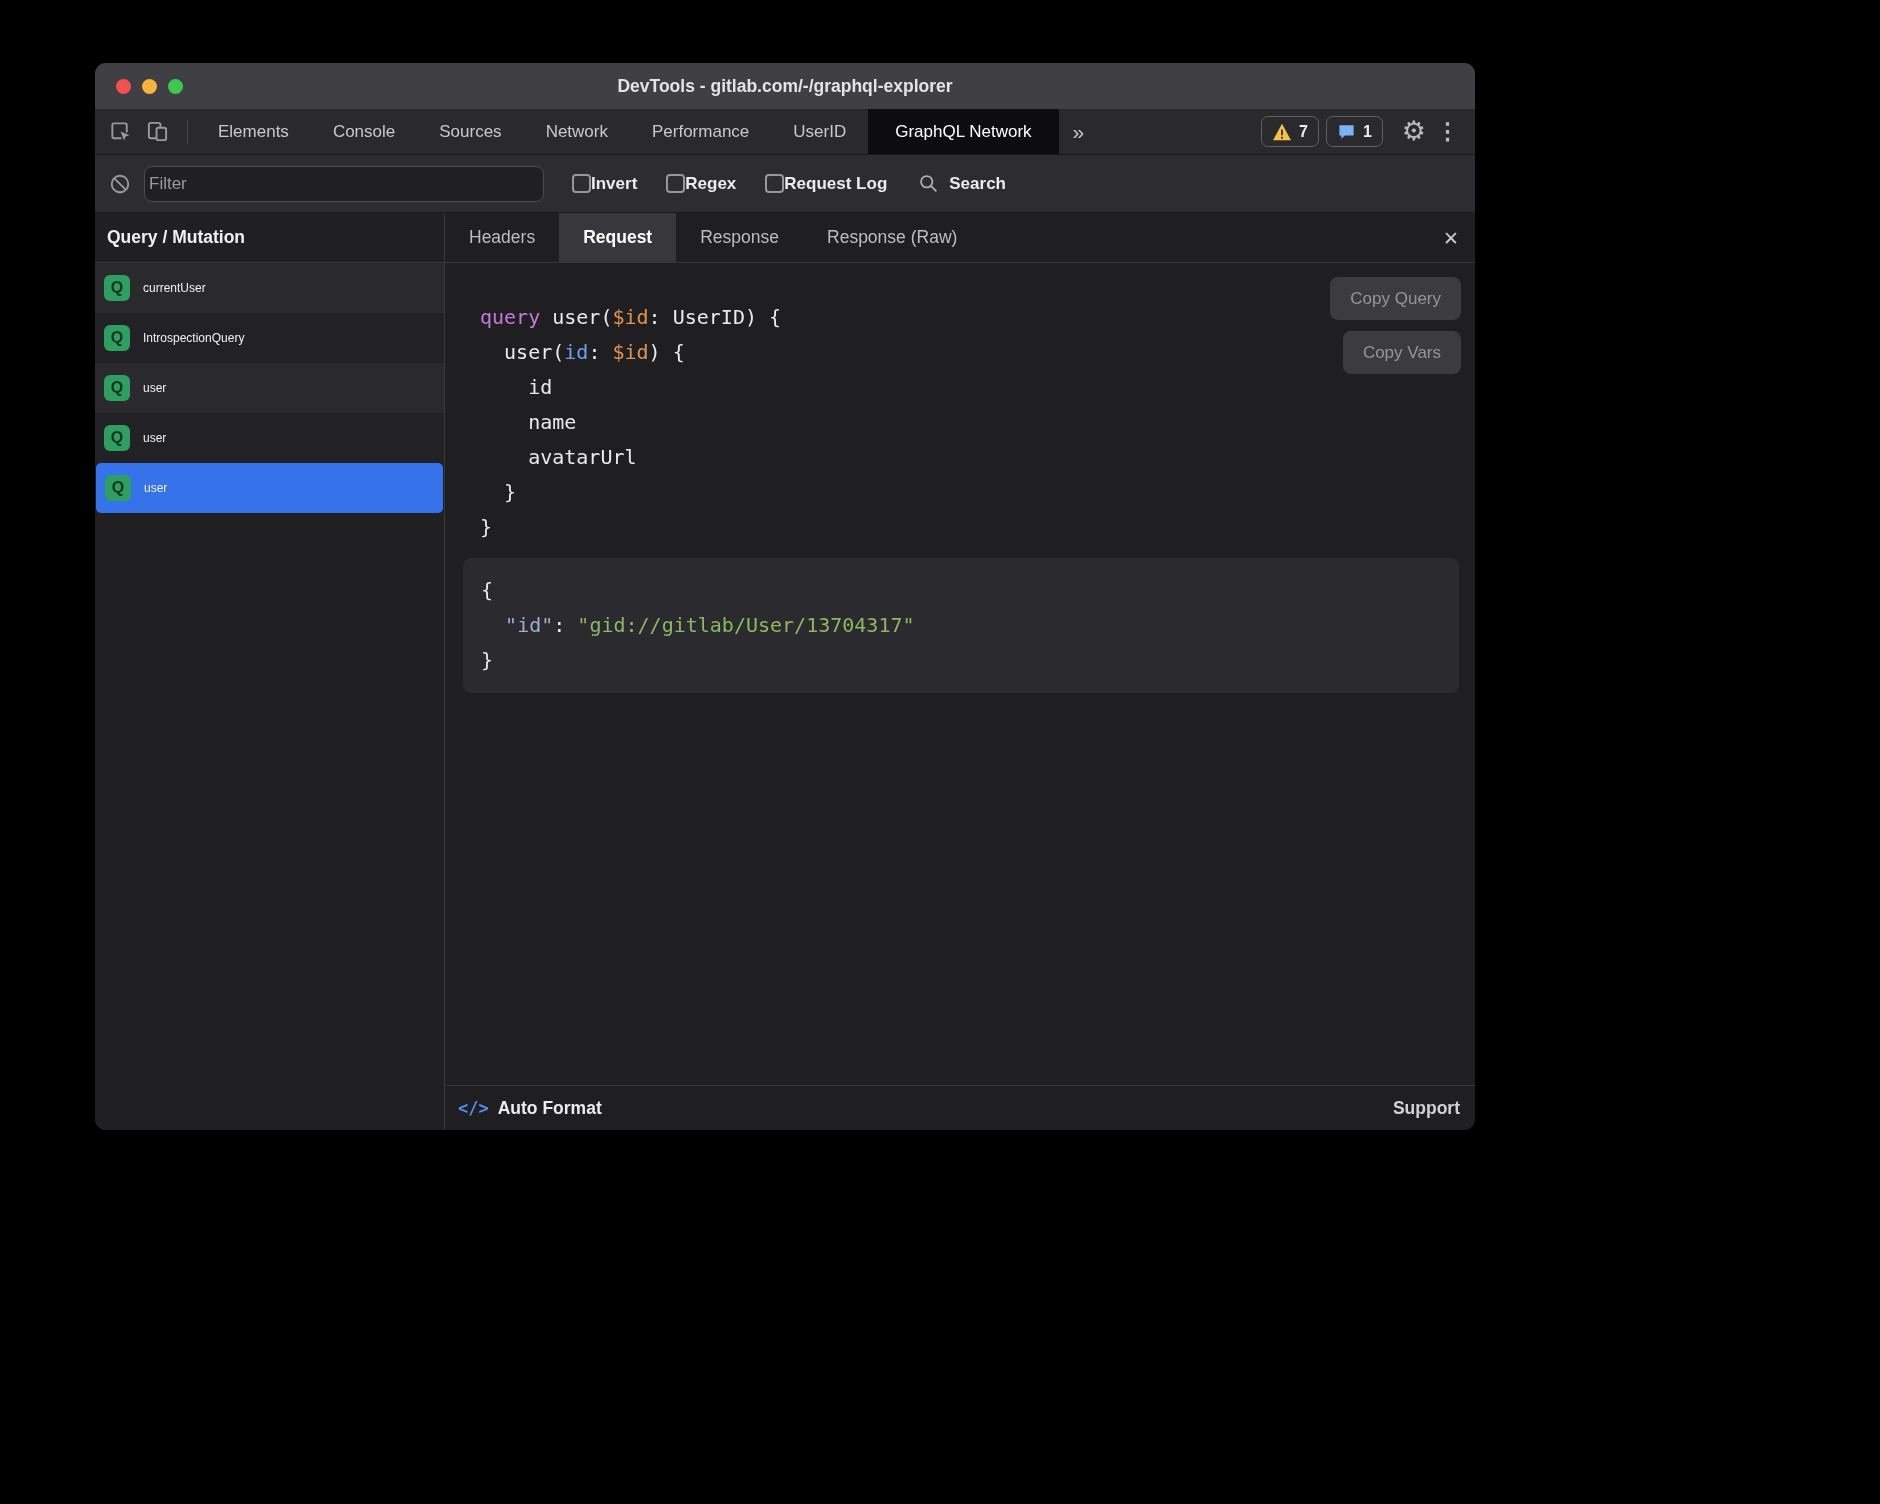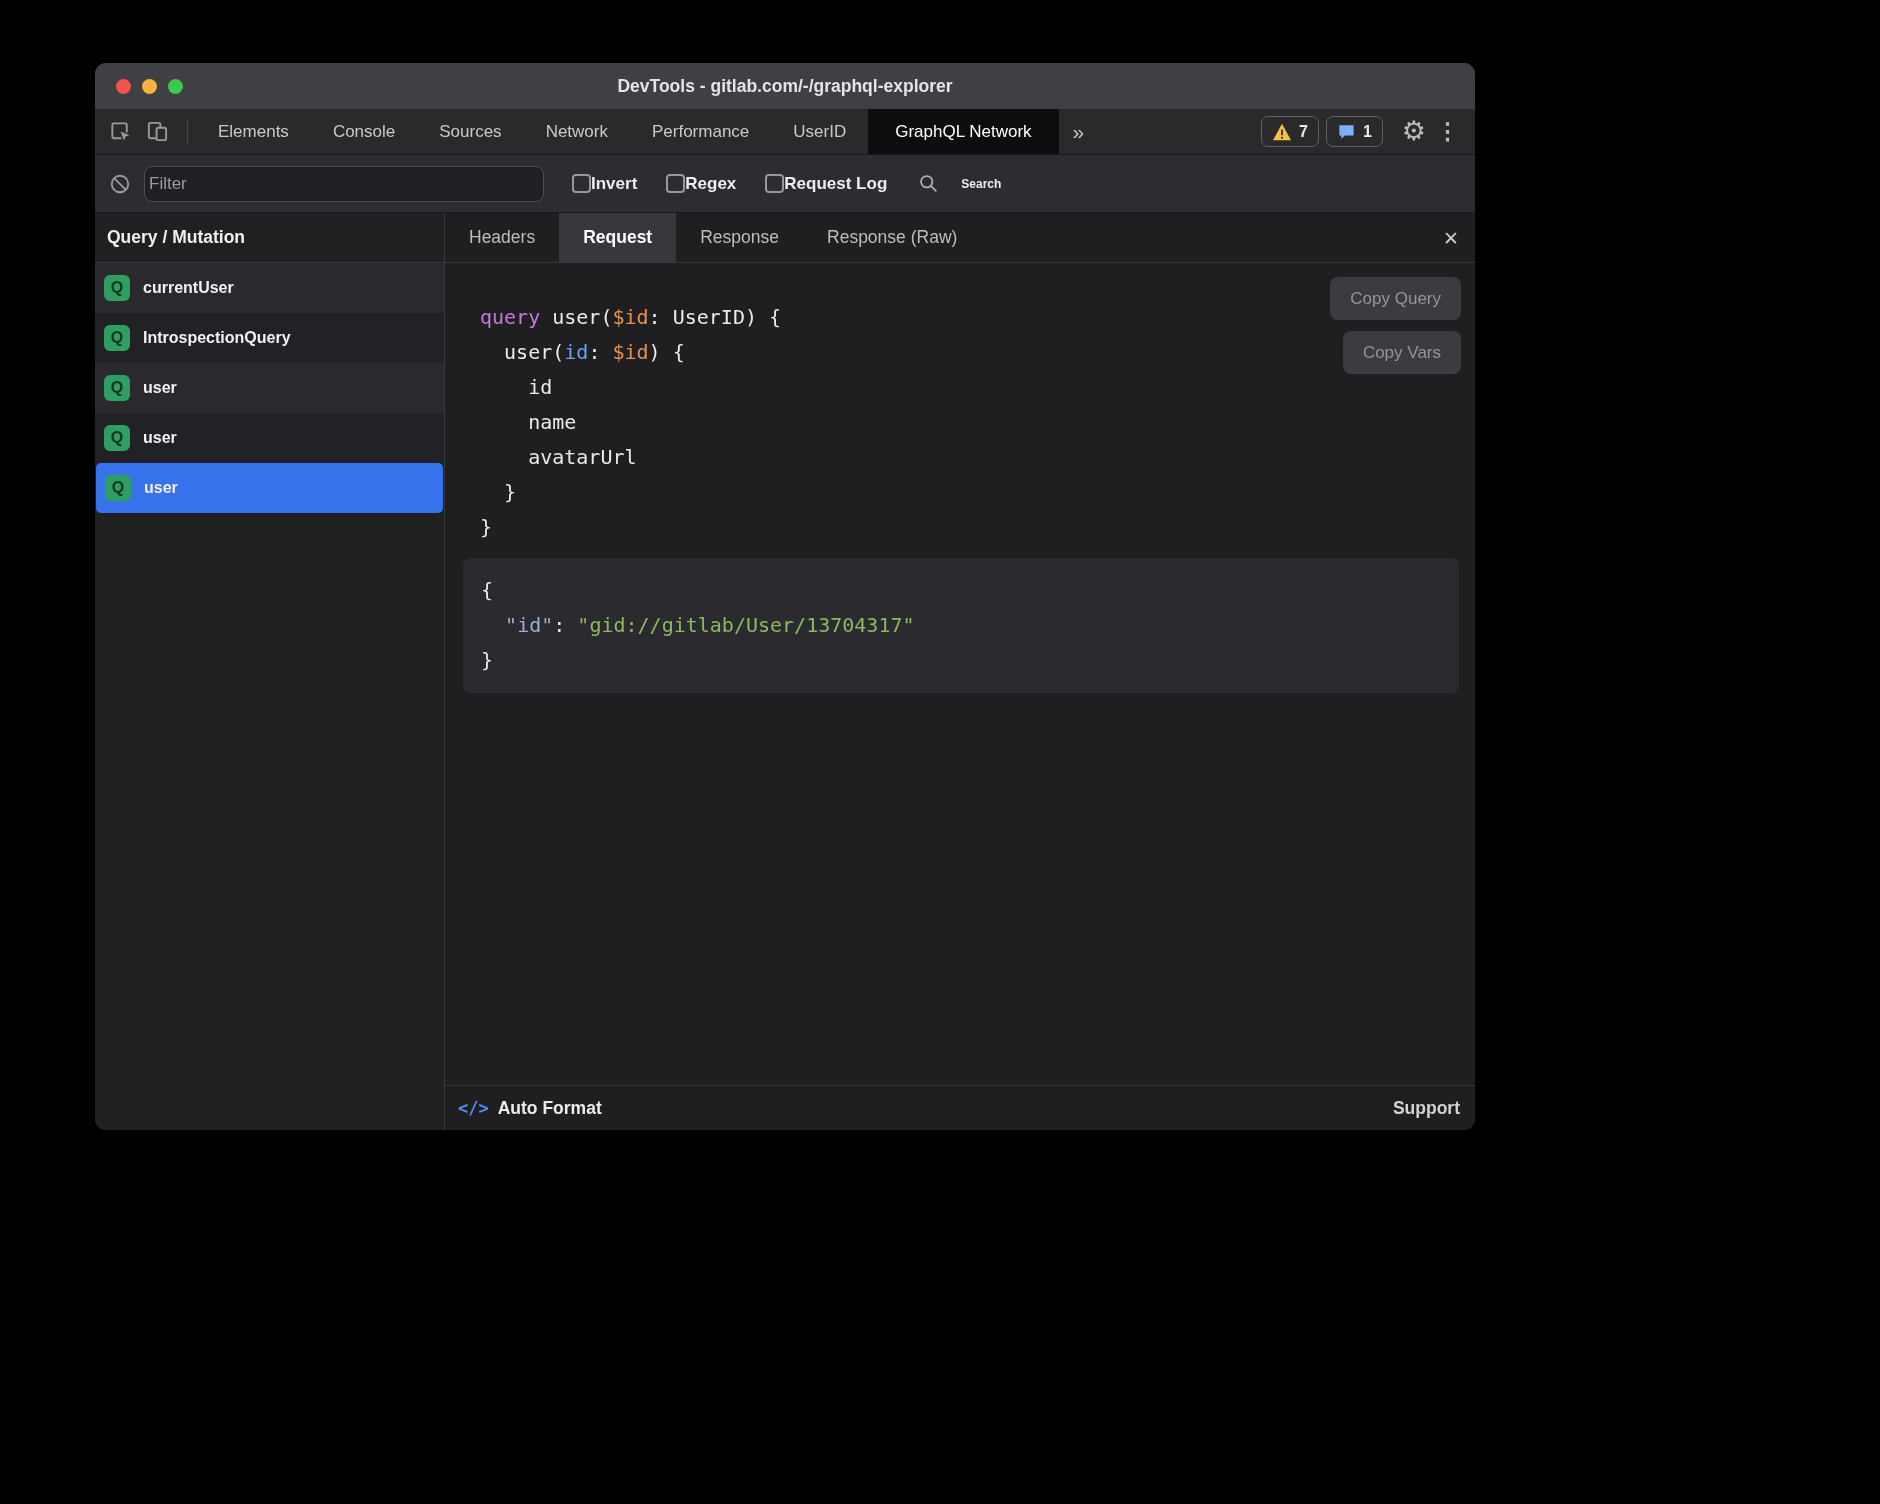--- a/index.html
+++ b/index.html
@@ -35,34 +35,34 @@
   
   .toolbar{flex:0 0 58px;background:#2d2d31;display:flex;align-items:center;padding:0 14px;border-bottom:1px solid #19191b;}
   .block-icon{display:flex;align-items:center;margin-right:13px;}
   .filter{width:400px;height:36px;background:#202024;border:1px solid #4c4c50;border-radius:8px;color:#ec4899;
     font-size:17px;padding:0 4px;outline:none;font-family:"Liberation Sans",sans-serif;}
   .filter::placeholder{color:#9a9aa0;}
   .checks{display:flex;align-items:center;gap:29px;margin-left:28px;}
   .check-group{display:flex;align-items:center;}
   .checkbox{width:19px;height:19px;border:2px solid #97979c;border-radius:4px;background:transparent;display:inline-block;}
   .check-label{color:#ececee;font-size:17px;font-weight:bold;}
-  .search-group{display:flex;align-items:center;gap:22px;margin-left:31px;color:#ececee;font-size:12px;font-weight:bold;}
+  .search-group{display:flex;align-items:center;gap:10px;margin-left:31px;color:#ececee;font-size:17px;font-weight:bold;}
 
   
   .main{flex:1;display:flex;min-height:0;}
   .sidebar{width:350px;flex:0 0 350px;border-right:1px solid #3a3a3e;display:flex;flex-direction:column;background:#202023;}
   .side-header{flex:0 0 50px;display:flex;align-items:center;padding-left:12px;color:#f0f0f2;font-size:17.5px;
     font-weight:bold;border-bottom:1px solid #38383c;}
   .side-item{height:50px;display:flex;align-items:center;padding-left:9px;gap:13px;}
   .side-item.stripe-a{background:#2a2a2e;}
   .side-item.stripe-b{background:#222226;}
   .side-item.selected{background:var(--selection,#3672e9);border-radius:5px;margin:0 1px;}
   .q-badge{width:26px;height:26px;border-radius:6px;background:var(--q-green,#2f9f61);color:#11331f;font-weight:bold;
     font-size:16px;display:flex;align-items:center;justify-content:center;flex:0 0 26px;}
-  .side-label{color:#f1f1f3;font-size:16px;font-weight:bold;white-space:nowrap;}
+  .side-label{color:#f1f1f3;font-size:12px;font-weight:normal;white-space:nowrap;}
 
   
   .rightpanel{flex:1;display:flex;flex-direction:column;min-width:0;background:#1f1f22;}
   .panel-header{flex:0 0 50px;display:flex;align-items:stretch;border-bottom:1px solid #38383c;position:relative;}
   .ptab{display:flex;align-items:center;padding:7px 24px;font-size:17.5px;color:#bdbdc0;}
   .ptab.selected{background:#37373c;color:#fff;font-weight:bold;}
   .close{position:absolute;right:16px;top:0;height:50px;display:flex;align-items:center;color:#c8c8cb;font-size:19px;}
   .panel-content{flex:1;position:relative;font-family:"DejaVu Sans Mono",monospace;}
   .code{font-size:20px;line-height:35px;white-space:pre;}
   #query-code{position:absolute;left:35px;top:37px;}

